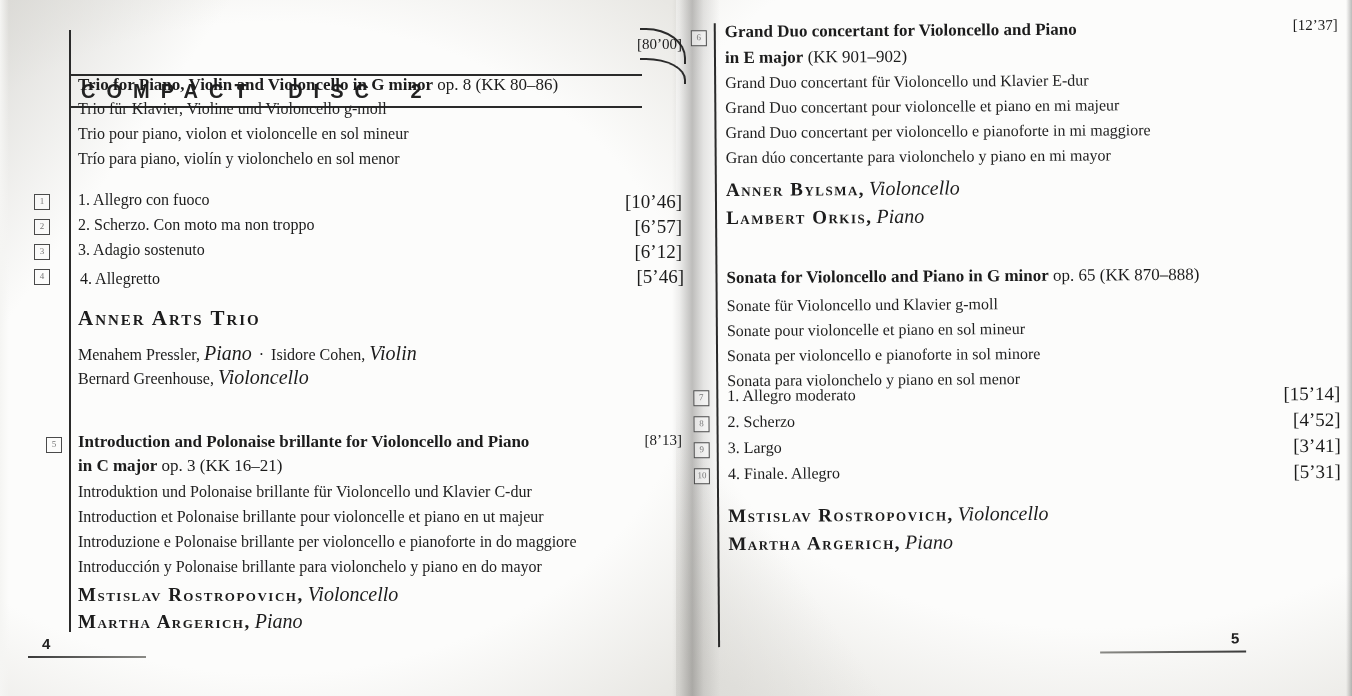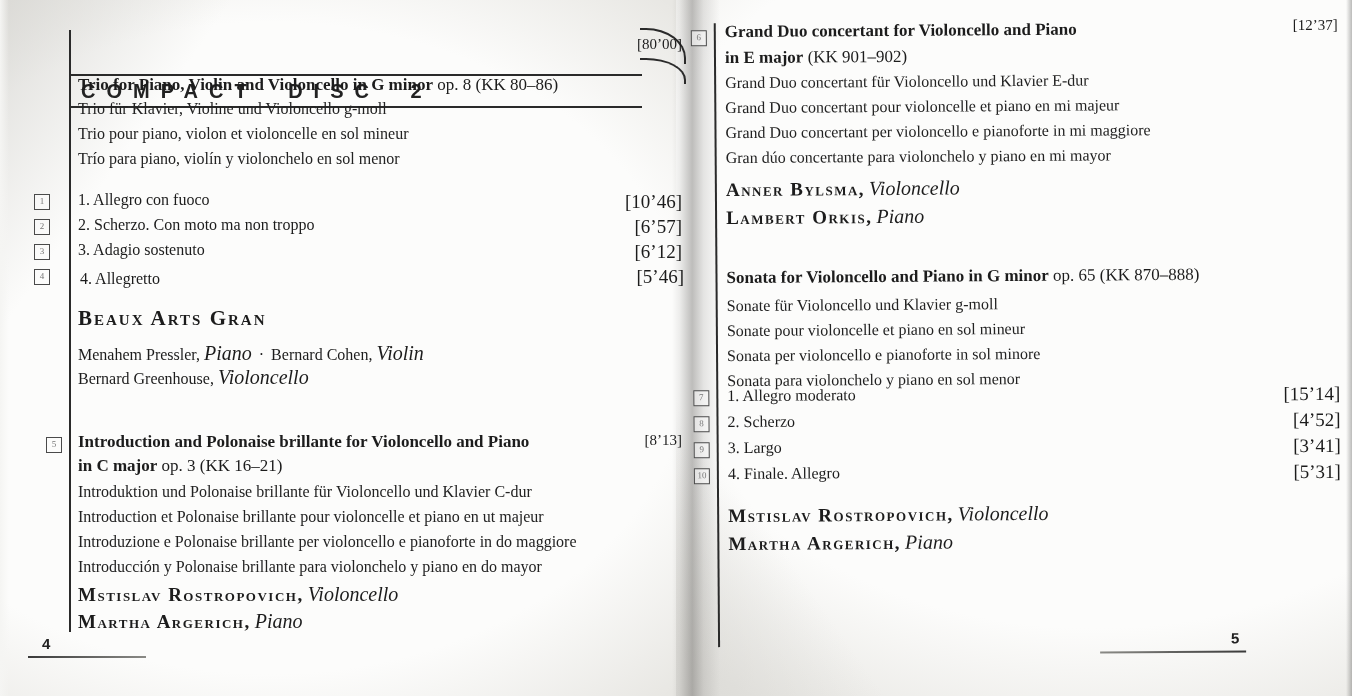--- a/index.html
+++ b/index.html
@@ -119,27 +119,27 @@
     <div class="trow" style="left:78px;top:241px;width:604px;">
       <span>3. Adagio sostenuto</span>
       <span class="dur">[6’12]</span>
     </div>
     <div class="trow" style="left:80px;top:266px;width:604px;align-items:flex-end;">
       <span>4. Allegretto</span>
       <span class="dur">[5’46]</span>
     </div>
 
     <div class="perf" style="left:78px;top:306px;">
-      <span class="sc-lg">Beaux Arts Gran</span>
+      <span class="sc-lg">Anner Arts Trio</span>
     </div>
     <div class="member-line" style="left:78px;top:342px;">
       <span>Menahem Pressler,</span>
       <span class="instr">Piano</span>
       <span class="sep">·</span>
-      <span>Bernard Cohen,</span>
+      <span>Isidore Cohen,</span>
       <span class="instr">Violin</span>
     </div>
     <div class="member-line" style="left:78px;top:366px;">
       <span>Bernard Greenhouse,</span>
       <span class="instr">Violoncello</span>
     </div>
 
     <div class="tbox" style="left:46px;top:437px;">5</div>
     <div class="wtitle" style="left:78px;top:430px;line-height:24px;">
       <div><span class="b">Introduction and Polonaise brillante for Violoncello and Piano</span></div>

